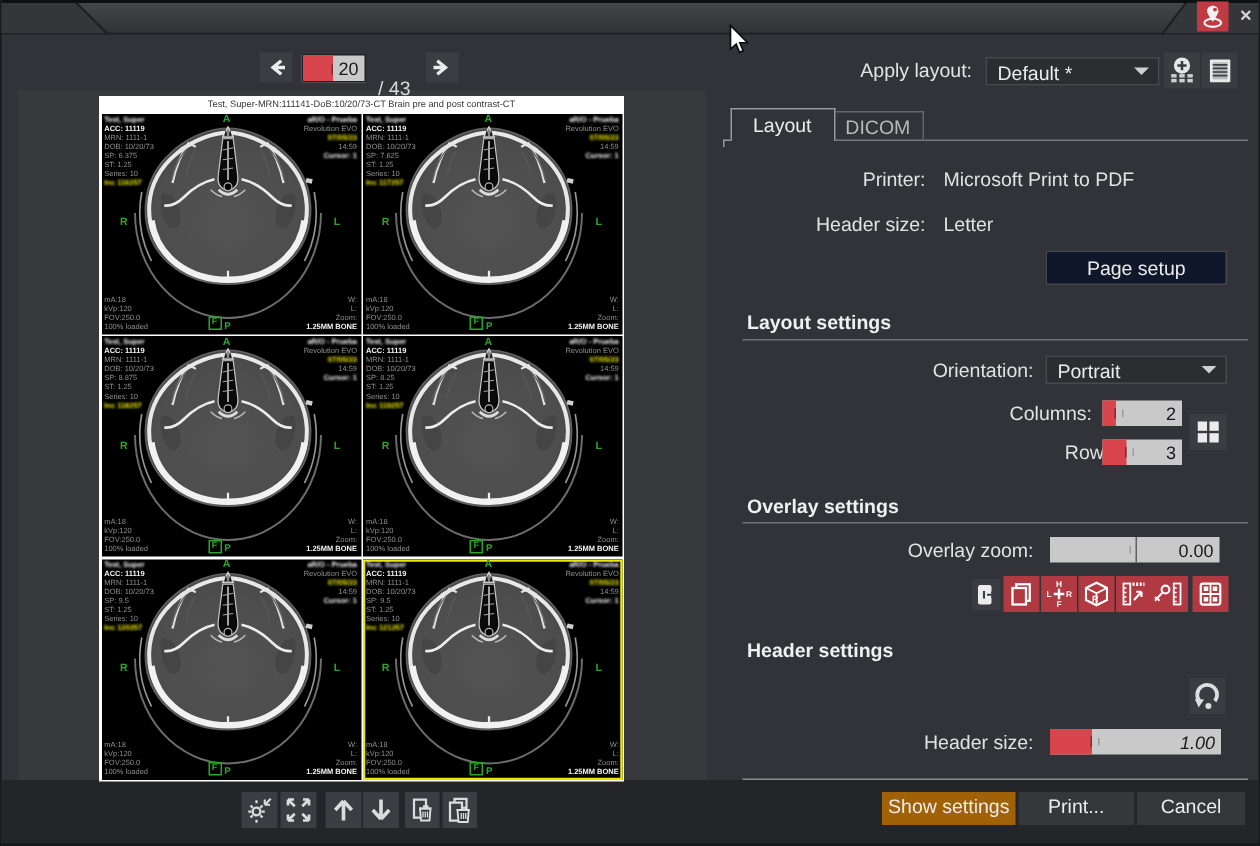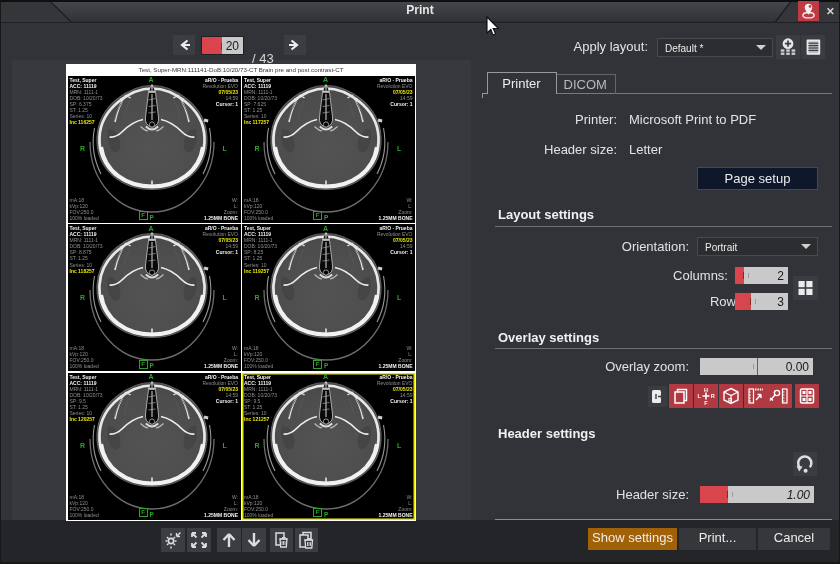--- a/index.html
+++ b/index.html
@@ -41,21 +41,21 @@
   .fbox{position:absolute;left:71px;top:135.5px;width:7px;height:7px;border:1.1px solid #2aa52a;
         color:#2aa52a;font-size:6px;font-weight:bold;line-height:7.5px;text-align:center;}
   
   .lab{position:absolute;color:#e2e2e2;font-size:13px;}
   .lab-r{text-align:right;}
   .sechead{position:absolute;color:#f0f0f0;font-size:13px;font-weight:bold;}
   .hline{position:absolute;height:1px;background:#6f7175;}
   .button{position:absolute;background:#0f172a;border:1px solid #46484c;color:#ececec;
           font-size:13px;text-align:center;box-sizing:border-box;}
   .combo{position:absolute;background:#2b2d31;border:1px solid #47494e;color:#ececec;
-         font-size:10px;box-sizing:border-box;}
+         font-size:13px;box-sizing:border-box;}
   .combo .arr{position:absolute;right:6px;top:50%;margin-top:-2.5px;width:0;height:0;
               border-left:5px solid transparent;border-right:5px solid transparent;
               border-top:5px solid #cfcfcf;}
   .slider{position:absolute;background:#c9c9c9;box-sizing:border-box;}
   .slider .fill{position:absolute;left:0;top:0;bottom:0;background:#d9454d;}
   .slider .val{position:absolute;right:4px;top:0;bottom:0;display:flex;align-items:center;
                color:#1a1a1a;font-size:12px;}
   .iconbtn{position:absolute;background:#3a3c41;}
   .redbtn{position:absolute;background:#b13a42;}
 </style>
@@ -67,21 +67,20 @@
     <defs>
       <linearGradient id="tabg" x1="0" y1="0" x2="0" y2="1">
         <stop offset="0" stop-color="#46484d"></stop>
           <stop offset="1" stop-color="#2f3135"></stop>
       </linearGradient>
     </defs>
     <polygon points="48,0 791,0 774,22.5 70.5,22.5" fill="url(#tabg)" stroke="#1b1d20" stroke-width="1.3"></polygon>
   </svg>
   <div id="tabtop"></div>
   <div id="tabline"></div>
-  <div id="title">Print</div>
   <div id="btn-red">
     <svg width="21" height="20" viewBox="0 0 21 20">
       <ellipse cx="10.5" cy="14.2" rx="5.6" ry="2.7" fill="none" stroke="#f0f0f0" stroke-width="1.4"></ellipse>
       <path d="M10.5,2.8 C8.2,2.8 6.7,4.4 6.7,6.4 C6.7,8.6 10.5,13.6 10.5,13.6 C10.5,13.6 14.3,8.6 14.3,6.4 C14.3,4.4 12.8,2.8 10.5,2.8 Z" fill="#f0f0f0"></path>
       <circle cx="12" cy="5.4" r="1.3" fill="#bf3a42"></circle>
     </svg>
   </div>
   <div id="btn-close">✕</div>
   <div id="previewpanel"></div>
   <div id="bottomarea"></div>
@@ -416,21 +415,21 @@
         <line x1="7.5" y1="13" x2="17.3" y2="13"></line>
         <line x1="7.5" y1="15.4" x2="17.3" y2="15.4"></line>
       </g>
     </svg>
   </div>
 
   <div class="hline" style="left:481px;top:93px;width:6px;background:#98989c;"></div>
   <div class="abs" style="left:481px;top:93px;width:1px;height:4.5px;background:#98989c;"></div>
   <div class="hline" style="left:555px;top:93px;width:276px;background:#77797d;"></div>
   <div class="abs" style="left:555px;top:73.5px;width:59.5px;height:20px;border-top:1px solid #64666a;border-right:1px solid #64666a;box-sizing:border-box;color:#b9b9b9;font-size:13px;text-align:center;line-height:19px;">DICOM</div>
-  <div class="abs" style="left:485.5px;top:72px;width:70px;height:22px;background:#313338;border:1px solid #98989c;border-bottom:none;box-sizing:border-box;color:#ececec;font-size:13px;text-align:center;line-height:21px;">Printer</div>
+  <div class="abs" style="left:485.5px;top:72px;width:70px;height:22px;background:#313338;border:1px solid #98989c;border-bottom:none;box-sizing:border-box;color:#ececec;font-size:13px;text-align:center;line-height:21px;">Layout</div>
 
   <div class="lab lab-r" style="left:496px;top:112px;width:120px;">Printer:</div>
   <div class="lab" style="left:628px;top:112px;">Microsoft Print to PDF</div>
   <div class="lab lab-r" style="left:496px;top:142px;width:120px;">Header size:</div>
   <div class="lab" style="left:628px;top:142px;">Letter</div>
   <div class="button" style="left:696px;top:167px;width:121px;height:23px;line-height:21px;">Page setup</div>
 
   <div class="sechead" style="left:497px;top:207px;">Layout settings</div>
   <div class="hline" style="left:494px;top:226px;width:337px;"></div>
   <div class="lab lab-r" style="left:568px;top:239px;width:120px;">Orientation:</div>

